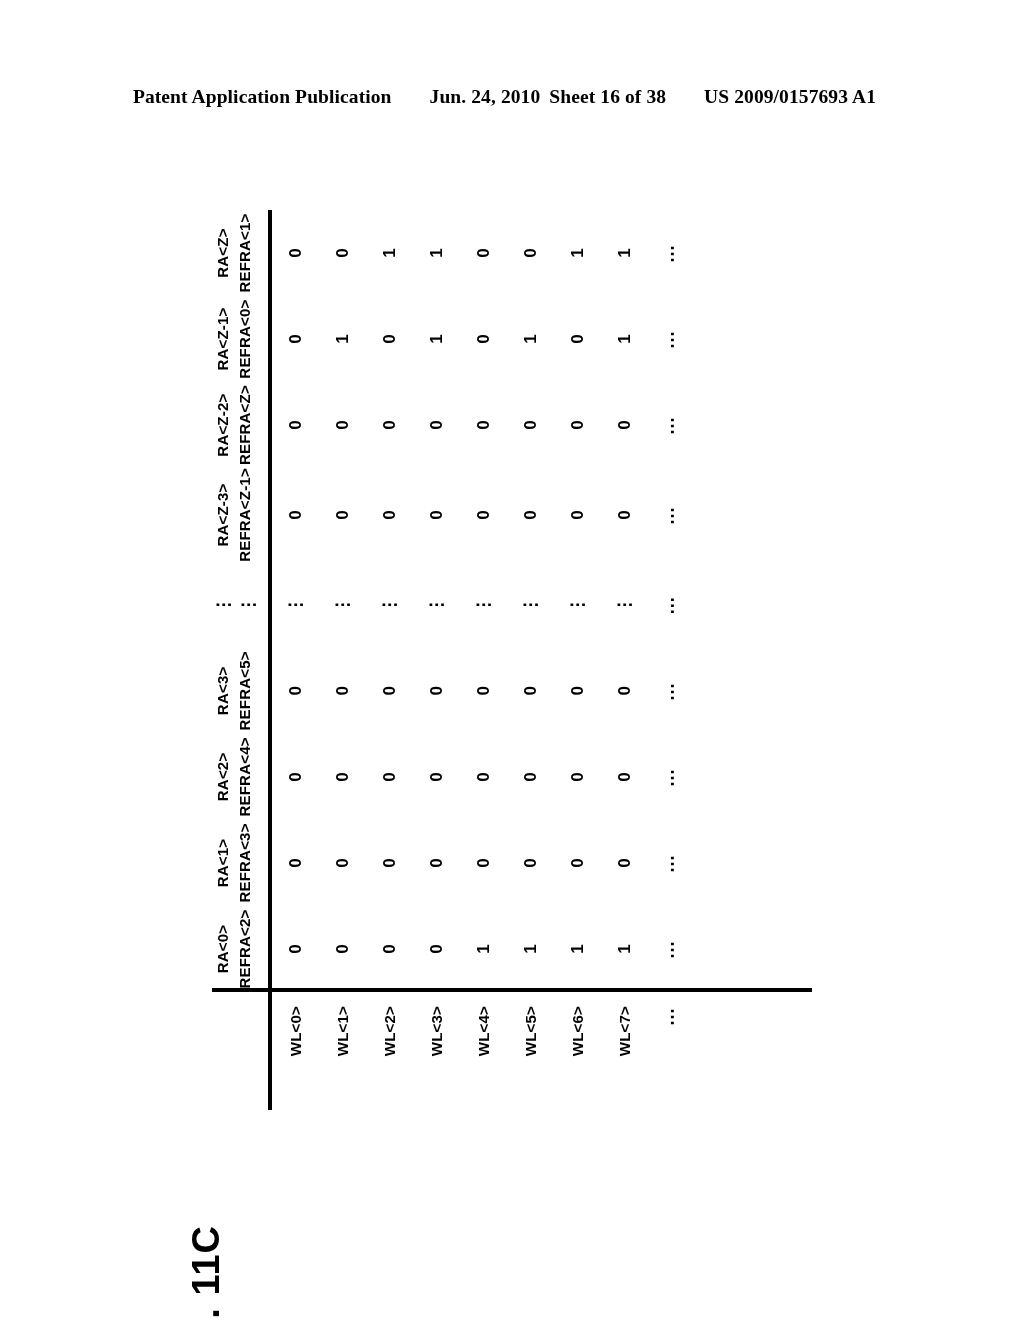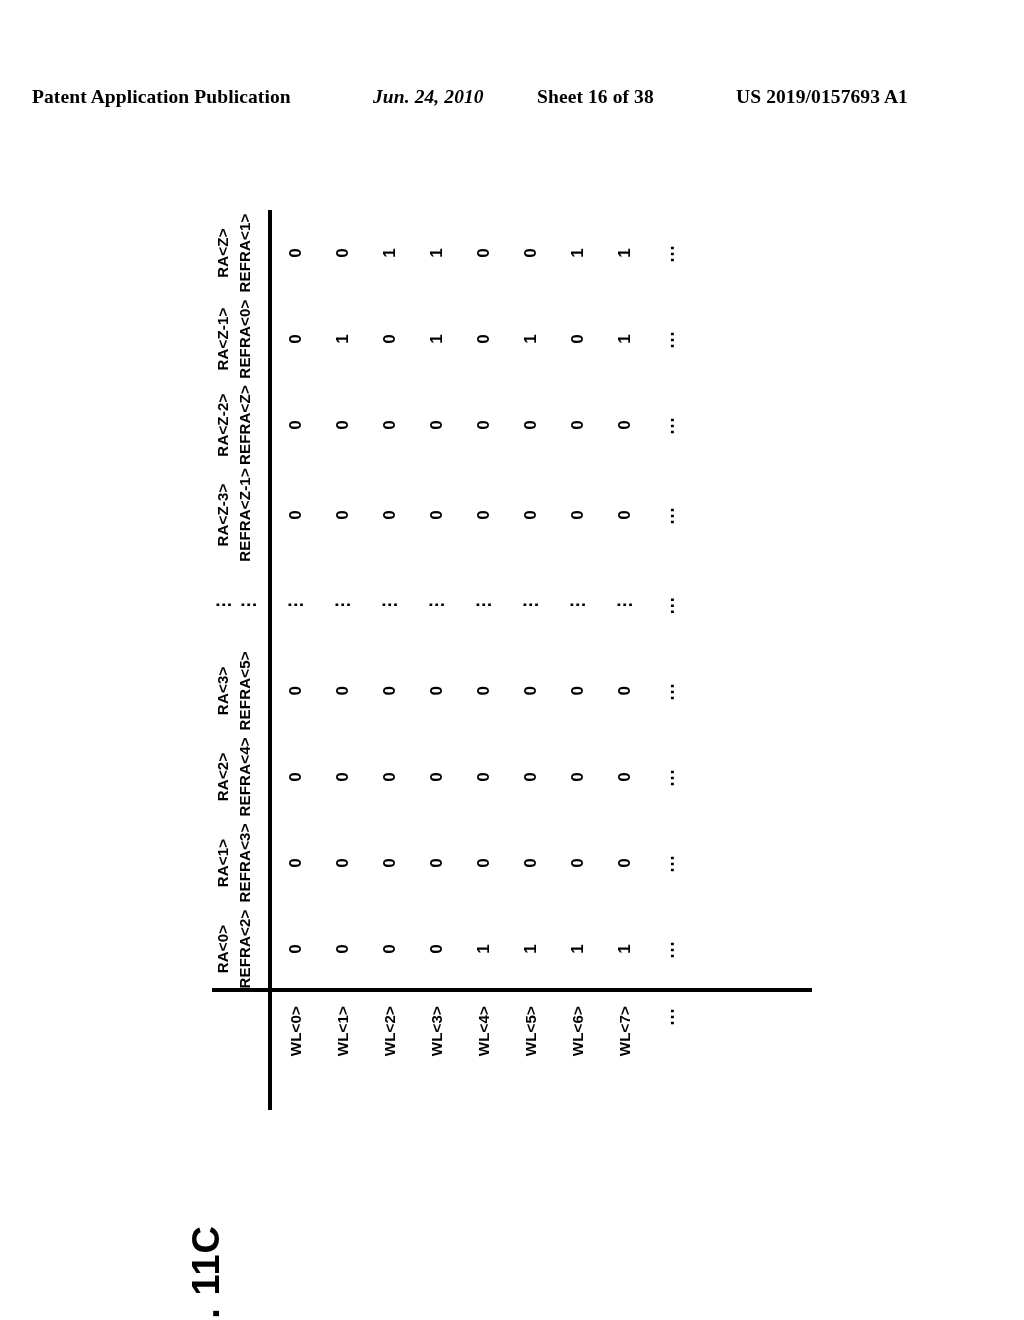--- a/index.html
+++ b/index.html
@@ -16,31 +16,30 @@
     overflow: hidden;
   }
 
   
   .patent-header {
     position: absolute;
     top: 86px;
     left: 0;
     width: 876px;
     display: flex;
-    justify-content: space-between;
+    justify-content: flex-end;
     align-items: baseline;
     font-family: "Liberation Serif", serif;
     font-weight: bold;
     font-size: 19.5px;
     letter-spacing: 0.1px;
     white-space: nowrap;
-    margin-left: 32px;
   }
   .patent-header .hdr-pub   { margin-right: 38px; }
-  .patent-header .hdr-date  { margin-right: 9px; font-style: italic; }
+  .patent-header .hdr-date  { margin-right: 9px; }
   .patent-header .hdr-sheet { margin-right: 38px; }
   .patent-header .hdr-num   { }
 
   
   .fig-label {
     position: absolute;
     left: 185px;
     top: 1055px;
     width: 230px;
     text-align: left;
@@ -153,21 +152,21 @@
     border-left: 4px solid #000;
   }
 </style>
 </head>
 <body>
 
 <div class="patent-header">
   <span class="hdr-pub">Patent Application Publication</span>
   <span class="hdr-date">Jun. 24, 2010</span>
   <span class="hdr-sheet">Sheet 16 of 38</span>
-  <span class="hdr-num">US 2019/0157693 A1</span>
+  <span class="hdr-num">US 2009/0157693 A1</span>
 </div>
 
 <div class="fig-label">FIG. 11C</div>
 
 <div id="table-rotor">
   <div class="tbl">
     <div class="tbl-grid" id="grid">
         <div class="hdr-corner"></div>
         <div class="hdr-cell">
           <span class="l1">RA&lt;0&gt;</span>

